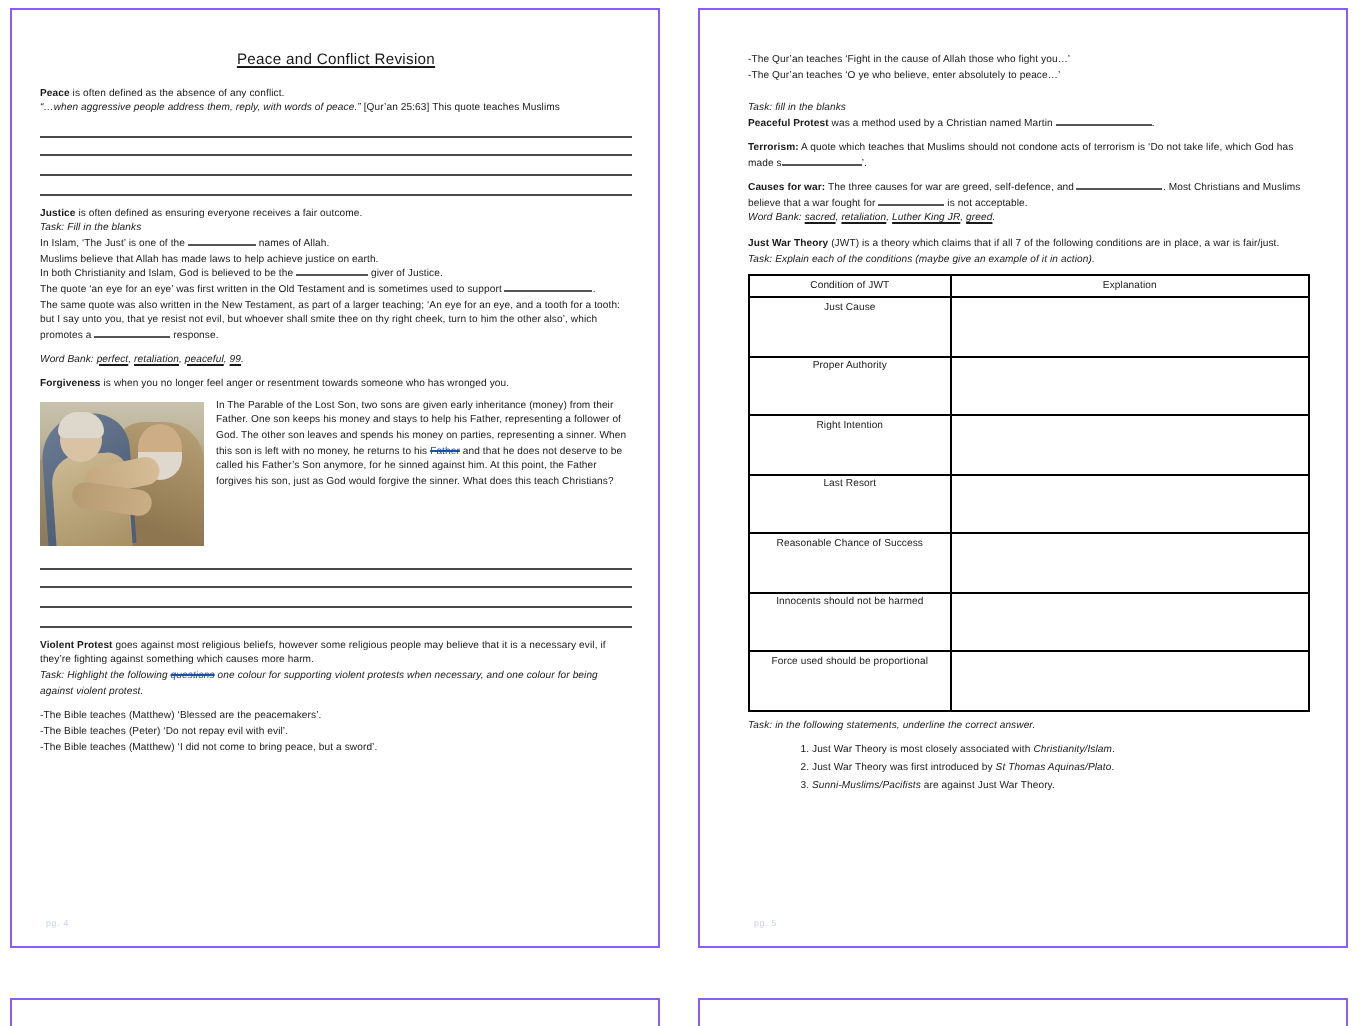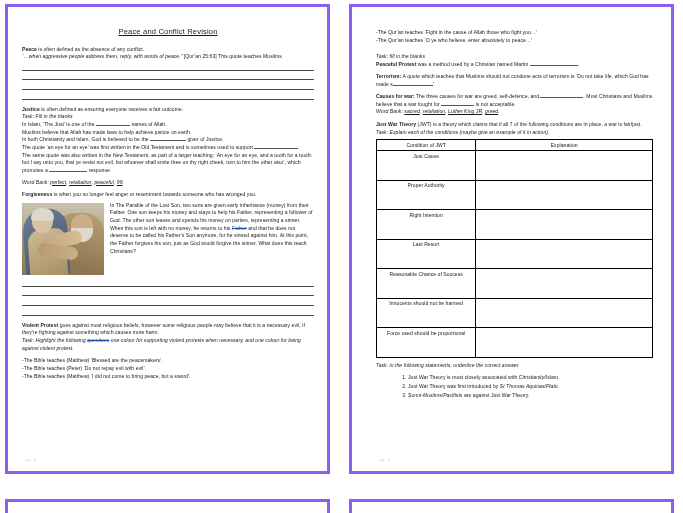--- a/index.html
+++ b/index.html
@@ -20,21 +20,21 @@
   }
   .page-row {
     position: absolute;
     left: 0;
     display: flex;
     gap: 19px;
   }
   .page {
     position: relative;
     background: #ffffff;
-    border: 3px solid #8b5cf6;
+    border: 1px solid #8b5cf6;
     box-sizing: border-box;
     overflow: hidden;
   }
   .page-inner {
     position: absolute;
     left: 14px;
     right: 13px;
     top: 10px;
     bottom: 10px;
     font-size: 5.05px;

